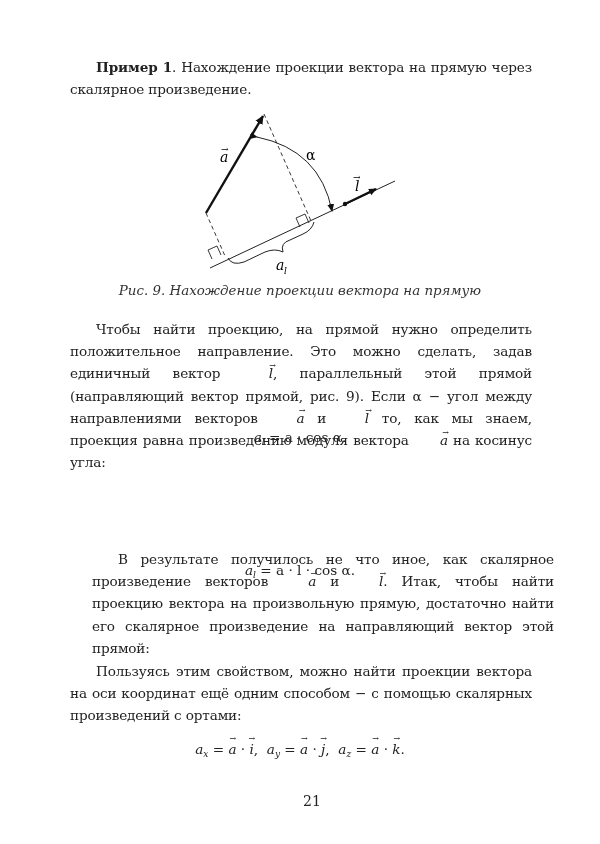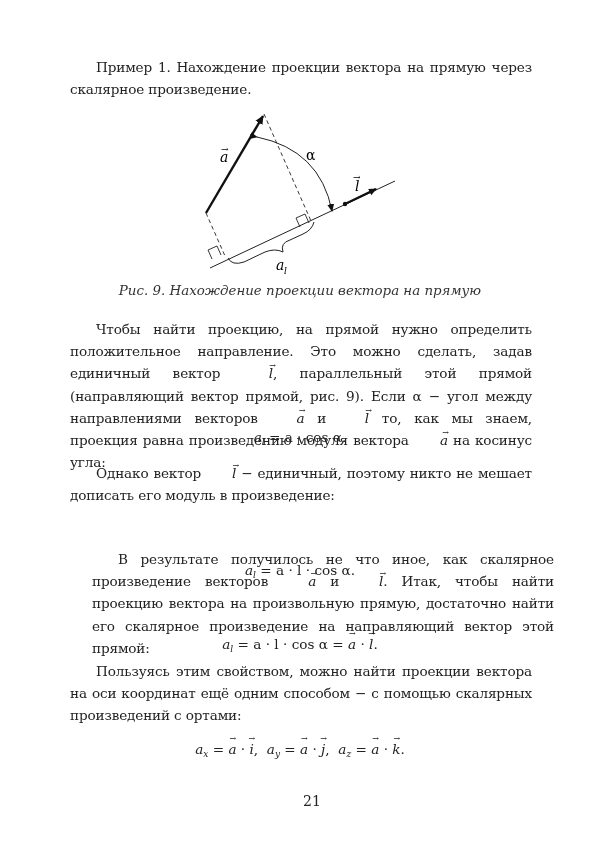--- a/index.html
+++ b/index.html
@@ -2,21 +2,21 @@
 <html><head>
   <meta charset="utf-8">
   <style>
     html, body { margin: 0; padding: 0; background: #ffffff; }
     body { width: 600px; height: 844px; position: relative; overflow: hidden;
       font-family: "DejaVu Serif", "Liberation Serif", serif; color: #222; }
     .page { position: absolute; left: 0; top: 0; width: 600px; height: 844px; }
     .para { position: absolute; left: 70px; width: 462px; font-size: 13.6px; line-height: 22.2px;
       text-align: justify; text-align-last: left; letter-spacing: -0.15px; }
     .indent { text-indent: 26px; }
-    .bold { font-weight: normal; }
+    .bold { font-weight: bold; }
     .caption { position: absolute; left: 0; width: 600px; top: 283px; text-align: center;
       font-style: italic; font-size: 13.4px; color: #333; }
     .formula { position: absolute; left: 0; width: 600px; text-align: center;
       font-size: 13.6px; font-family: "DejaVu Serif", "Liberation Serif", serif; }
     .formula i { font-style: italic; }
     .vec { position: relative; font-style: italic; display: inline-block; }
     .vec::before { content: "\2192"; position: absolute; font-style: normal; font-size: 8px;
       top: -7px; left: 50%; transform: translateX(-45%); }
     sub { font-size: 9px; font-style: italic; vertical-align: -3px; }
     .pagenum { position: absolute; top: 793px; left: 12px; width: 600px; text-align: center; font-size: 14px; }
@@ -70,35 +70,29 @@
   <div class="caption">Рис. 9. Нахождение проекции вектора на прямую</div>
 
   <div class="para indent" style="top:318px;">
     <span>Чтобы найти проекцию, на прямой нужно определить положительное направление. Это можно сделать, задав единичный вектор </span><span class="vec">l</span><span>, параллельный этой прямой (направляющий вектор прямой, рис. 9). Если α − угол между направлениями векторов </span><span class="vec">a</span><span> и </span><span class="vec">l</span><span> то, как мы знаем, проекция равна произведению модуля вектора </span><span class="vec">a</span><span> на косинус угла:</span>
   </div>
 
   <div class="formula" style="top:429px;">
     <i>a</i><sub>l</sub><span> = a · cos α.</span>
   </div>
 
-  <div class="para indent" style="top:462px;">
-    <span>Однако вектор </span><span class="vec">l</span><span> − единичный, поэтому никто не мешает дописать его модуль в произведение:</span>
-  </div>
 
   <div class="formula" style="top:516px;margin-top:46px;">
     <i>a</i><sub>l</sub><span> = a · l · cos α.</span>
   </div>
 
   <div class="para indent" style="top:548px;margin-left:22px;">
     <span>В результате получилось не что иное, как скалярное произведение векторов </span><span class="vec">a</span><span> и </span><span class="vec">l</span><span>. Итак, чтобы найти проекцию вектора на произвольную прямую, достаточно найти его скалярное произведение на направляющий вектор этой прямой:</span>
   </div>
 
-  <div class="formula" style="top:636px;">
-    <i>a</i><sub>l</sub><span> = a · l · cos α = </span><span class="vec">a</span><span> · </span><span class="vec">l</span><span>.</span>
-  </div>
 
   <div class="para indent" style="top:660px;">Пользуясь этим свойством, можно найти проекции вектора на оси координат ещё одним способом − с помощью скалярных произведений с ортами:</div>
 
   <div class="formula" style="top:741px;">
     <i>a</i><sub>x</sub><span> = </span><span class="vec">a</span><span> · </span><span class="vec">i</span><span style="white-space:pre">,  </span><i>a</i><sub>y</sub><span> = </span><span class="vec">a</span><span> · </span><span class="vec">j</span><span style="white-space:pre">,  </span><i>a</i><sub>z</sub><span> = </span><span class="vec">a</span><span> · </span><span class="vec">k</span><span>.</span>
   </div>
 
   <div class="pagenum">21</div>
 </div>
 

